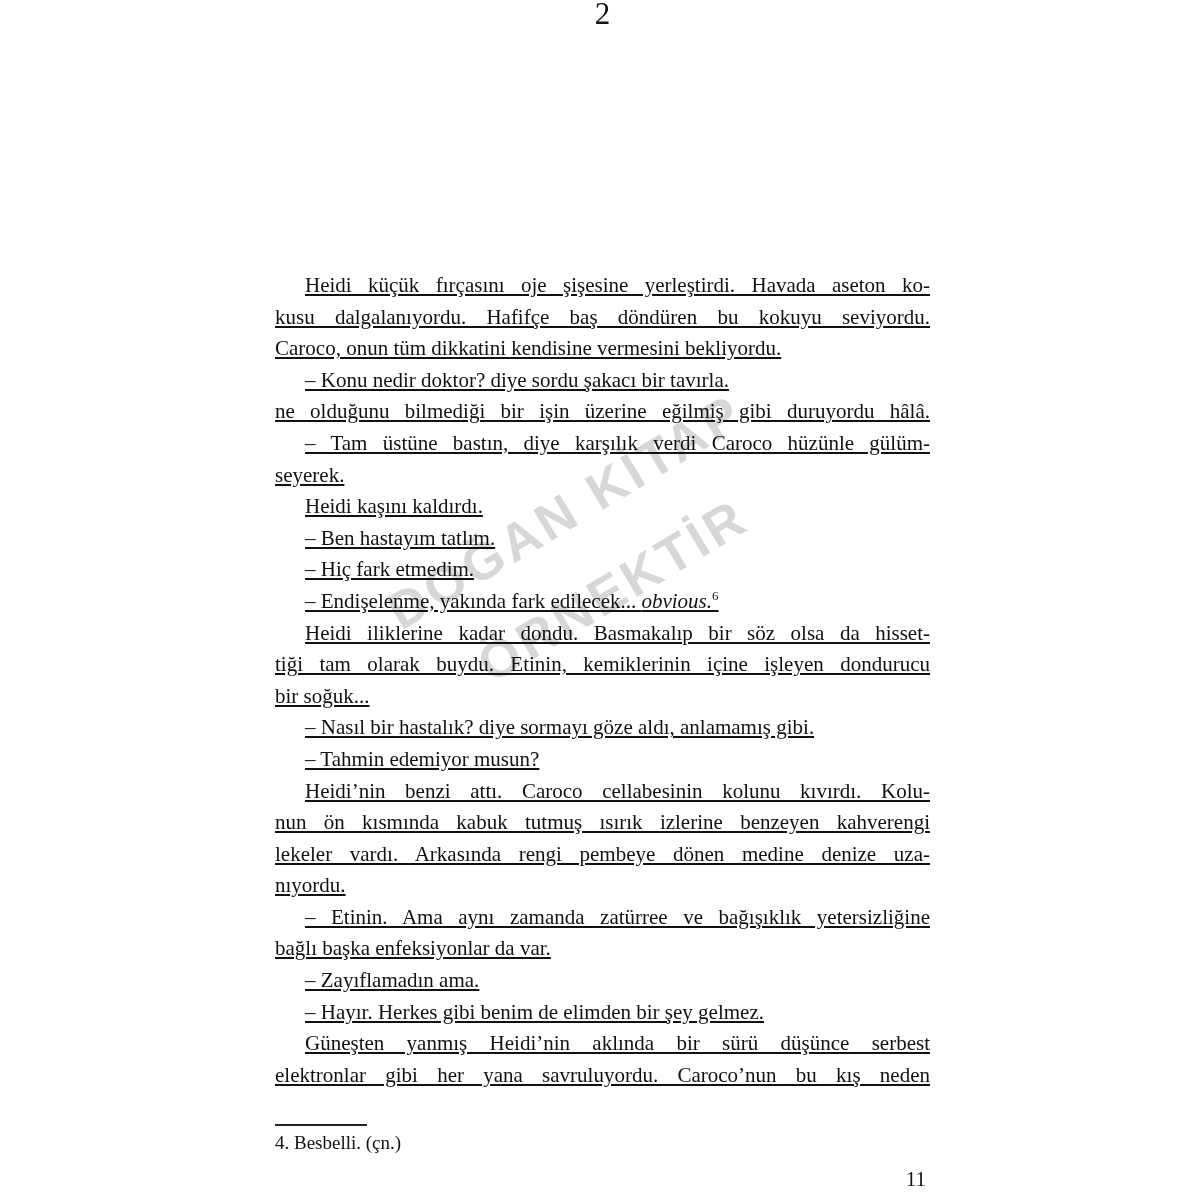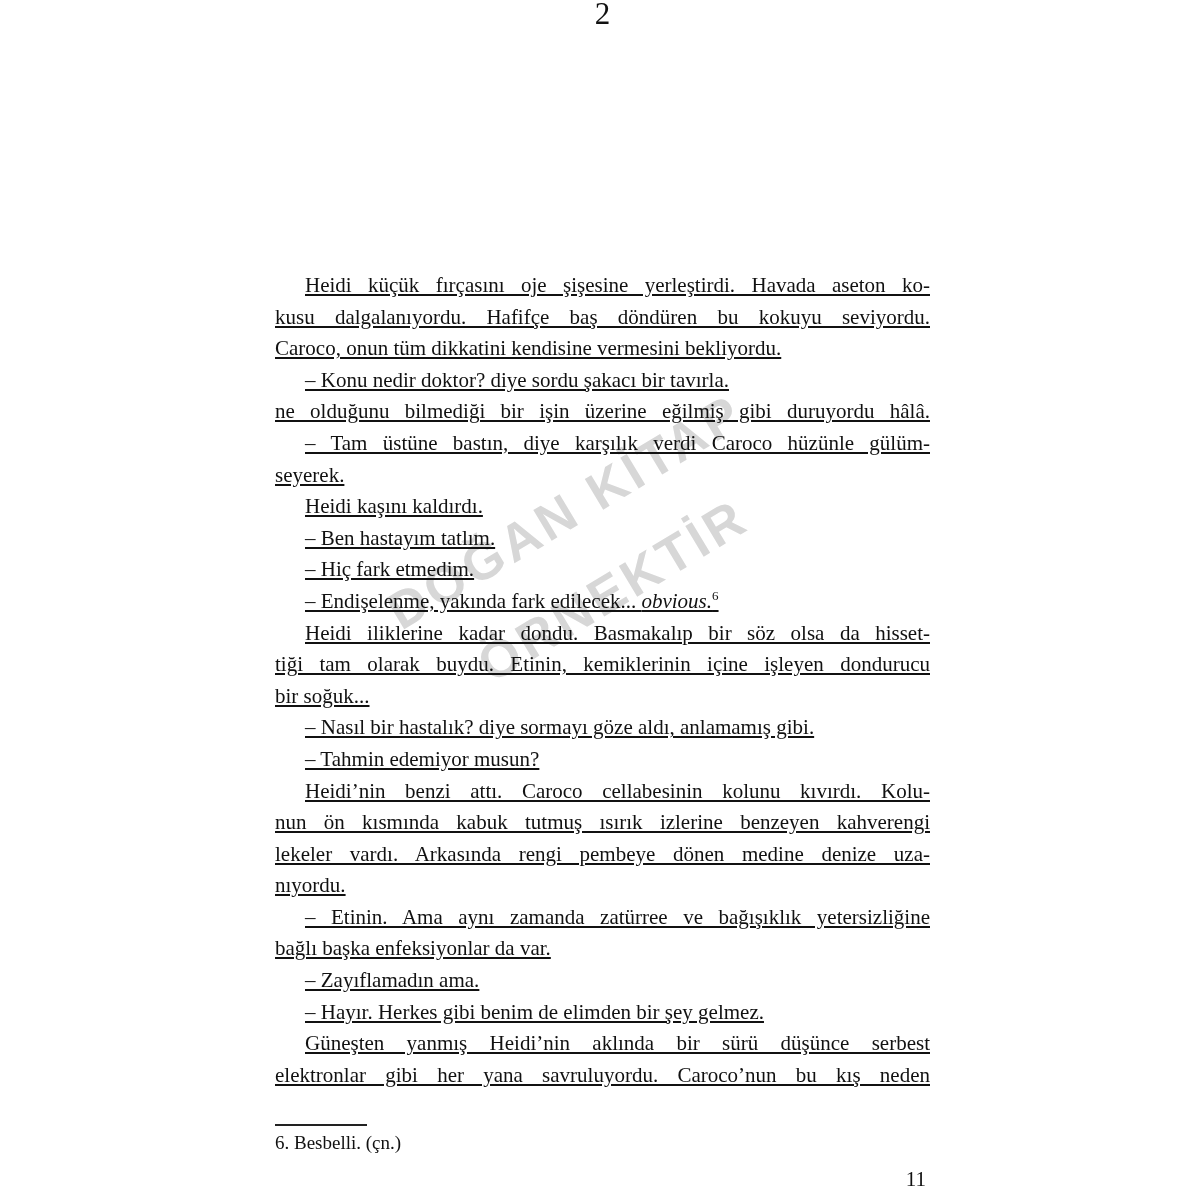--- a/index.html
+++ b/index.html
@@ -137,17 +137,17 @@
       <div class="line indent justify"><span>– Etinin. Ama aynı zamanda zatürree ve bağışıklık yetersizliğine</span></div>
       <div class="line"><span>bağlı başka enfeksiyonlar da var.</span></div>
       <div class="line indent"><span>– Zayıflamadın ama.</span></div>
       <div class="line indent"><span>– Hayır. Herkes gibi benim de elimden bir şey gelmez.</span></div>
       <div class="line indent justify"><span>Güneşten yanmış Heidi’nin aklında bir sürü düşünce serbest</span></div>
       <div class="line justify"><span>elektronlar gibi her yana savruluyordu. Caroco’nun bu kış neden</span></div>
     </div>
 
   <div class="footnote-rule"></div>
 
-  <div class="footnote">6. Besbelli. (çn.)</div>
+  <div class="footnote">4. Besbelli. (çn.)</div>
 
   <div class="page-number">11</div>
 
 </div>
 
 </body></html>

